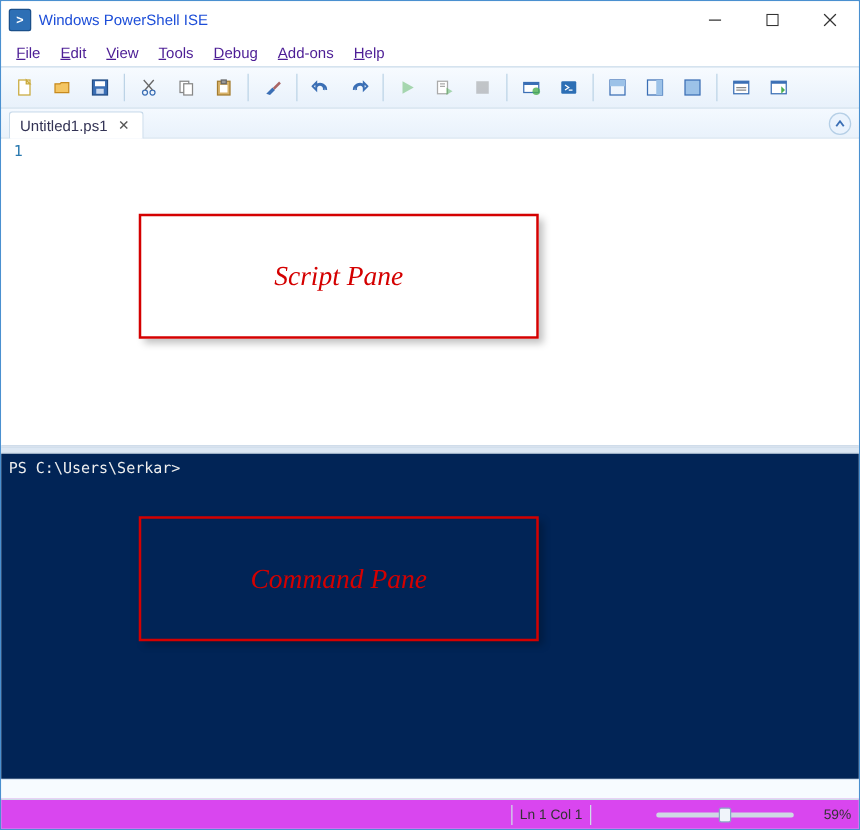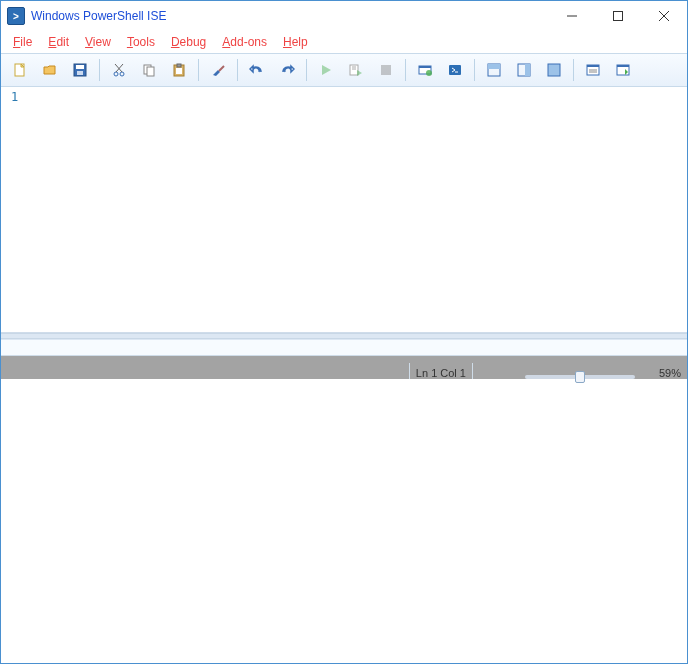--- a/index.html
+++ b/index.html
@@ -3,38 +3,38 @@
 <meta charset="utf-8">
 <style>
   * { box-sizing: border-box; }
   html,body { margin:0; padding:0; font-family: "Segoe UI", Tahoma, sans-serif; font-size:12px; }
   .window { width:688px; height:664px; background:#fff; border:1px solid #4a90d0; display:flex; flex-direction:column; position:relative; }
   .titlebar { height:30px; background:#fff; display:flex; align-items:center; padding:0 0 0 6px; color:#333; }
   .titlebar .app-icon { width:18px; height:18px; background:#2d6fb5; border:1px solid #1a4f8a; display:flex; align-items:center; justify-content:center; color:#fff; font-size:10px; font-weight:bold; margin-right:6px; border-radius:2px; }
   .titlebar .title { flex:1; font-size:12px; color:#1d4ed8; }
   .winbtn { width:46px; height:30px; display:flex; align-items:center; justify-content:center; color:#666; font-family:Arial; }
   .menubar { height:22px; background:#fff; display:flex; align-items:center; padding:0 4px; border-bottom:0; }
-  .menuitem { padding:2px 8px; font-size:12px; color:#ef4444; }
+  .menuitem { padding:2px 8px; font-size:12px; color:#4c1d95; }
   .menuitem .u { text-decoration:underline; }
   .toolbar { height:34px; background:linear-gradient(#f7fbff,#e8f1fb); border-top:1px solid #c8daea; border-bottom:1px solid #c8daea; display:flex; align-items:center; padding:0 4px; gap:0; }
   .tbtn { width:28px; height:26px; display:flex; align-items:center; justify-content:center; border:1px solid transparent; border-radius:3px; margin:0 1px; }
   .sepv { width:1px; height:22px; background:#bcd3e6; margin:0 4px; }
   .icon svg { display:block; }
   .tabsrow { height:24px; background:linear-gradient(#f4f9ff,#e9f2fb); display:flex; align-items:flex-end; padding:0 6px; position:relative; border-bottom:1px solid #d0dfee; }
   .tab { height:22px; background:#fff; border:1px solid #c8daea; border-bottom:none; border-radius:3px 3px 0 0; padding:0 8px; display:flex; align-items:center; gap:6px; font-size:12px; color:#335; position:relative; top:1px; }
   .tab .tabclose { width:14px; height:14px; display:flex; align-items:center; justify-content:center; font-size:11px; color:#555; }
   .collapsebtn { margin-left:auto; width:18px; height:18px; border:1px solid #b5cfe6; border-radius:50%; background:#eaf3fd; display:flex; align-items:center; justify-content:center; margin-bottom:2px; }
   .scriptpane { flex:0 0 246px; background:#fff; position:relative; border-bottom:1px solid #cfdcea; overflow:hidden; }
   .gutter { position:absolute; left:0; top:0; width:28px; height:100%; background:#fff; }
   .linenum { color:#2b7ab0; font-family:Consolas, monospace; font-size:12px; padding-left:10px; padding-top:3px; }
   .splitter { height:6px; background:#dce7f3; border-top:1px solid #c8d7e6; border-bottom:1px solid #c8d7e6; }
   .consolepane { flex:1; background:#012456; color:#eee; font-family:Consolas, monospace; font-size:12px; padding:4px 6px; position:relative; overflow:hidden; }
   .prompt { white-space:pre; }
   .statusempty { height:16px; background:#f7fbff; border-top:1px solid #dce7f3; }
-  .statusbar { height:24px; background:#a3a3a3; border-top:1px solid #cfdce8; display:flex; align-items:flex-end; font-size:11px; color:#333; padding:0 6px; }
+  .statusbar { height:24px; background:#d946ef; border-top:1px solid #cfdce8; display:flex; align-items:center; font-size:11px; color:#333; padding:0 6px; }
   .statusbar .sbsep { width:1px; height:16px; background:#cfdce8; margin:0 6px; }
   .statusbar .spacer { flex:1; }
   .slider { width:110px; height:4px; background:#cfd8e4; position:relative; border-radius:2px; margin:0 6px; }
   .slider .thumb { position:absolute; left:50%; top:-4px; width:10px; height:12px; background:#f0f4fa; border:1px solid #8aa8c6; border-radius:2px; transform:translateX(-50%); }
   .slider .tick { position:absolute; left:50%; top:-2px; width:1px; height:8px; background:#9ab; }
   .annot { position:absolute; border:2px solid #d40000; color:#d40000; font-family:"Times New Roman", serif; font-style:italic; font-size:22px; display:flex; align-items:center; justify-content:center; box-shadow:4px 4px 6px rgba(0,0,0,.25); }
 </style>
 </head>
 <body>
 
@@ -192,29 +192,49 @@
     </div>
     <div class="tbtn icon">
       <svg width="16" height="16">
           <rect x="2" y="3" width="12" height="10" fill="#fff" stroke="#3b6fb5"></rect>
           <rect x="2" y="3" width="12" height="2" fill="#3b6fb5"></rect>
           <path d="M10 7 L13 10 L10 13" fill="#4caf50"></path>
         </svg>
     </div>
   </div>
 
+  <div class="tabsrow">
+    <div class="tab">
+      <span>Untitled1.ps1</span>
+      <span class="tabclose">✕</span>
+    </div>
+    <div class="collapsebtn">
+      <svg width="10" height="10">
+          <path d="M2 7 L5 3 L8 7" fill="none" stroke="#3b6fb5" stroke-width="1.5"></path>
+        </svg>
+    </div>
+  </div>
 
   <div class="scriptpane">
     <div class="gutter">
       <div class="linenum">1</div>
     </div>
+    <div class="annot" style="left:110px; top:60px; width:320px; height:100px;">
+      <span>Script Pane</span>
+    </div>
   </div>
 
   <div class="splitter"></div>
 
+  <div class="consolepane">
+    <span class="prompt">PS C:\Users\Serkar&gt; </span>
+    <div class="annot" style="left:110px; top:50px; width:320px; height:100px; background:transparent;">
+      <span>Command Pane</span>
+    </div>
+  </div>
 
   <div class="statusempty"></div>
 
   <div class="statusbar">
     <div class="spacer"></div>
     <div class="sbsep"></div>
     <span>Ln 1  Col 1</span>
     <div class="sbsep"></div>
     <span style="width:40px"></span>
     <div class="slider">

